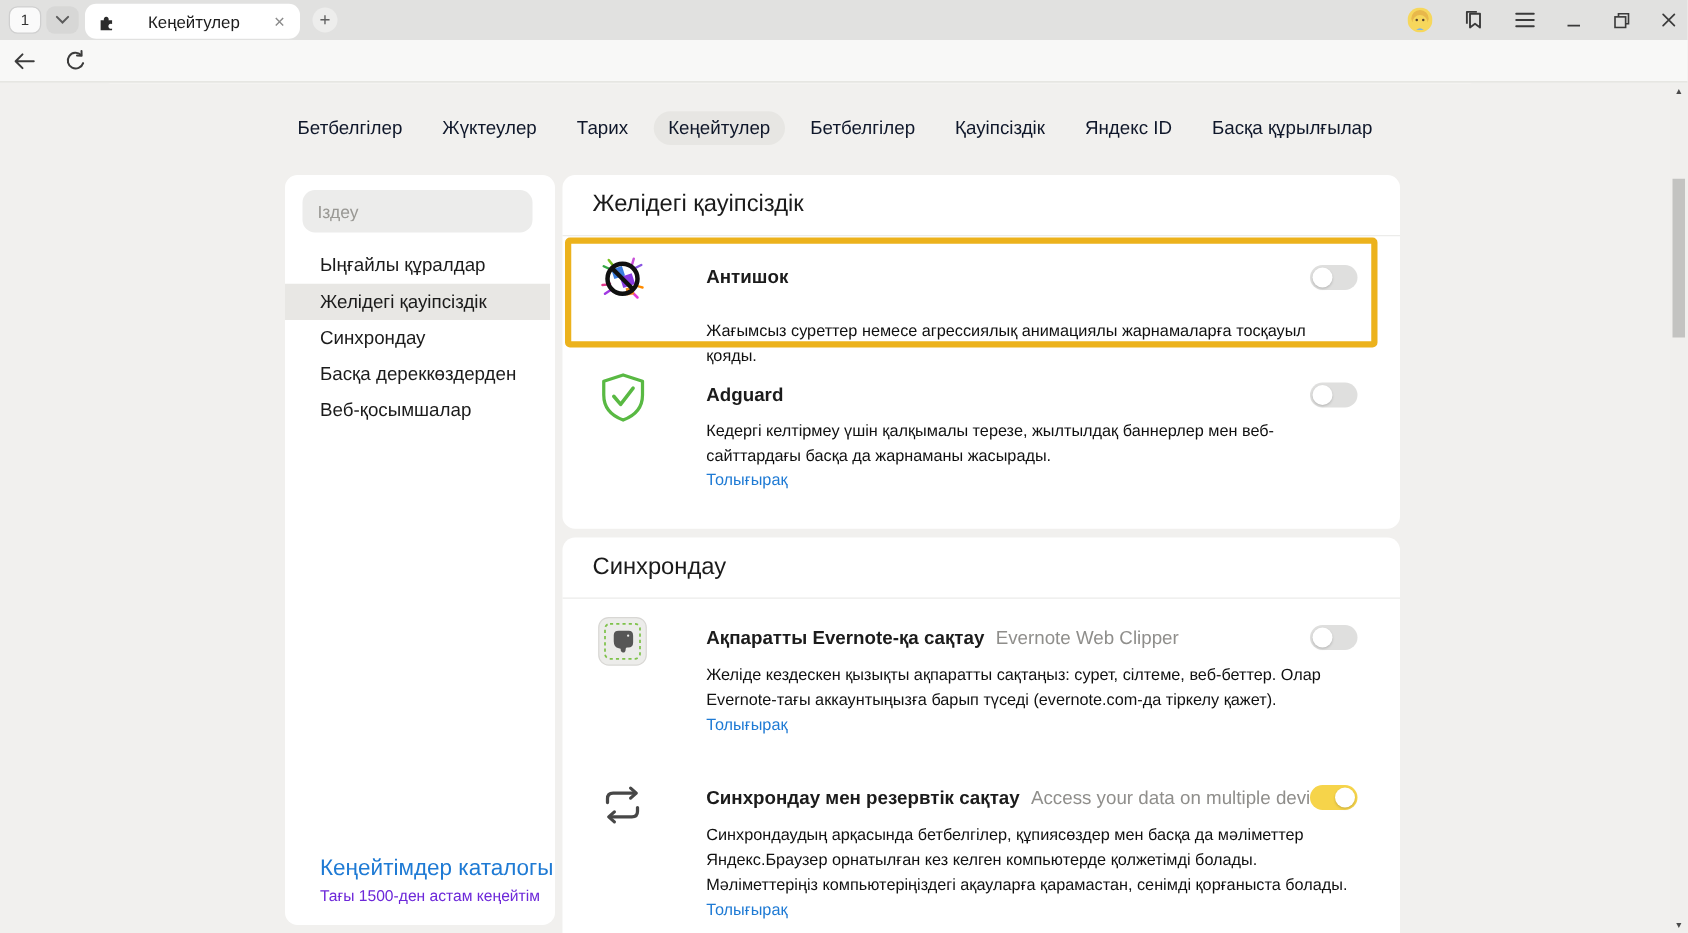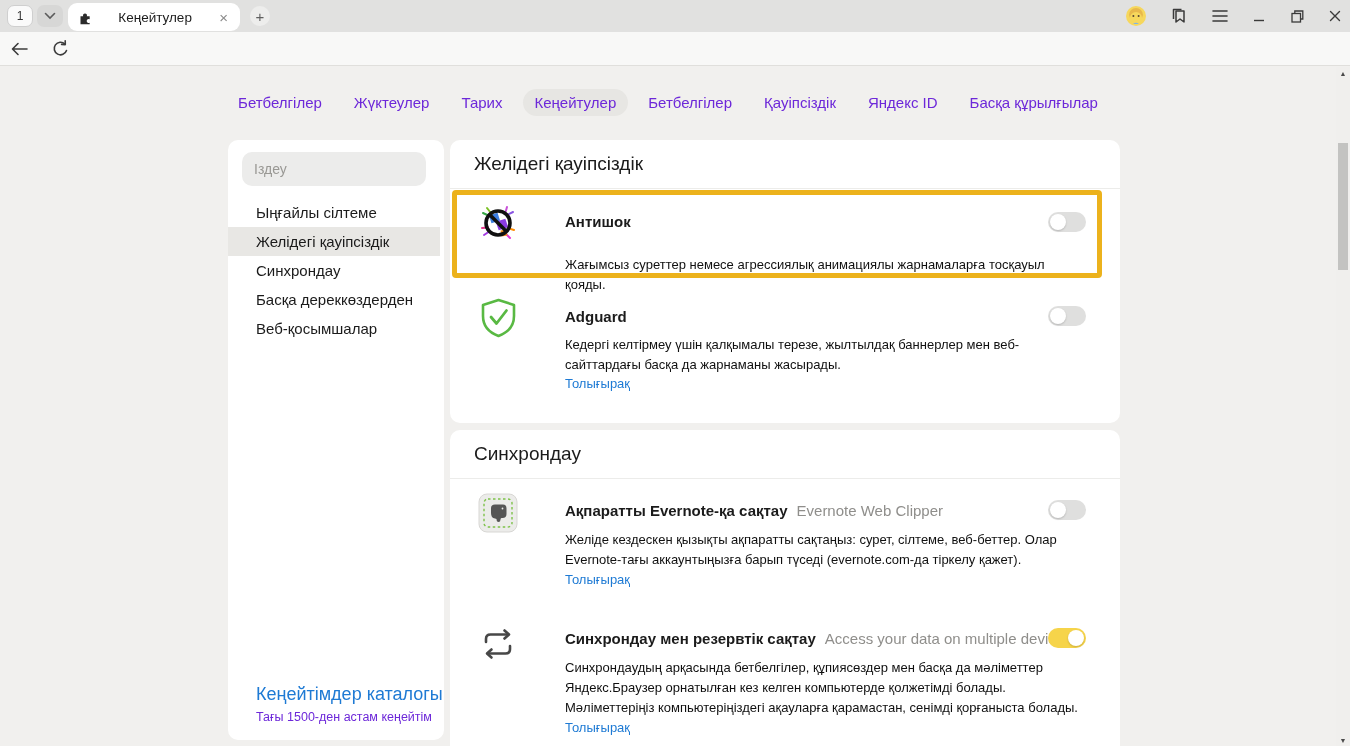--- a/index.html
+++ b/index.html
@@ -41,21 +41,21 @@
   .omni-bookmark { position:absolute; right:16px; top:5px; }
   .tool-right { position:absolute; right:10px; top:35px; height:28px;
     display:flex; align-items:center; gap:19px; }
   .tool-sep { width:1px; height:16px; background:#d8d7d4; }
 
   
   .page { position:absolute; left:0; top:67px; width:1350px; height:679px; background:#f1f0ee; }
 
   .nav-tabs { position:absolute; left:0; top:22px; width:1336px;
     display:flex; justify-content:center; align-items:center; gap:8px; }
-  .nav-tab { font-size:15px; color:#6d28d9; padding:5px 12px; border-radius:15px;
+  .nav-tab { font-size:15px; color:#0f172a; padding:5px 12px; border-radius:15px;
     white-space:nowrap; cursor:default; }
   .nav-tab.active { background:#e7e6e3; }
 
   
   .sidebar { position:absolute; left:228px; top:73px; width:216px; height:600px;
     background:#ffffff; border-radius:10px; }
   .search-box { position:absolute; left:14px; top:12px; width:184px; height:34px;
     background:#ececeb; border:none; border-radius:10px; padding:0 12px;
     font-size:14px; color:#1c1c1c; font-family:inherit; }
   .search-box::placeholder { color:#999894; }
@@ -224,21 +224,21 @@
     <span class="nav-tab active">Кеңейтулер</span>
     <span class="nav-tab">Бетбелгілер</span>
     <span class="nav-tab">Қауіпсіздік</span>
     <span class="nav-tab">Яндекс ID</span>
     <span class="nav-tab">Басқа құрылғылар</span>
   </div>
 
   <div class="sidebar">
     <input class="search-box" type="text" placeholder="Іздеу" style="">
     <div class="side-list">
-      <div class="side-item">Ыңғайлы сілтеме</div>
+      <div class="side-item">Ыңғайлы құралдар</div>
       <div class="side-item selected">Желідегі қауіпсіздік</div>
       <div class="side-item">Синхрондау</div>
       <div class="side-item">Басқа дереккөздерден</div>
       <div class="side-item">Веб-қосымшалар</div>
     </div>
     <div class="side-bottom">
       <div class="catalog-link">Кеңейтімдер каталогы</div>
       <div class="catalog-note">Тағы 1500-ден астам кеңейтім</div>
     </div>
   </div>

